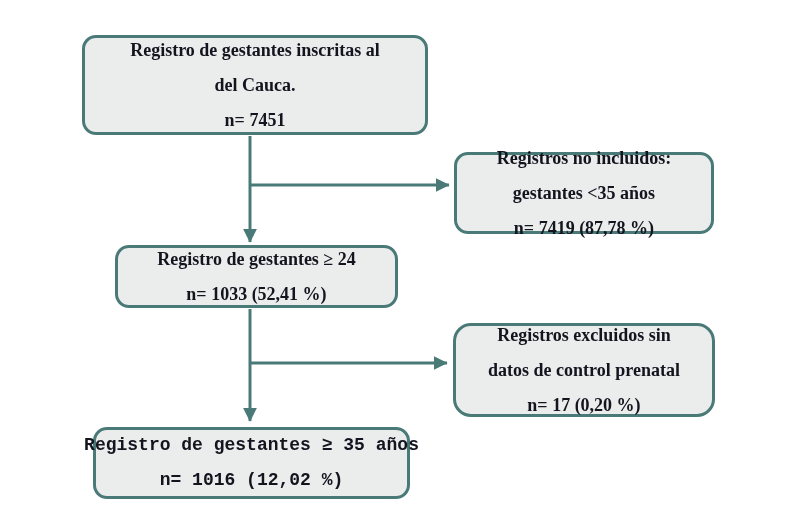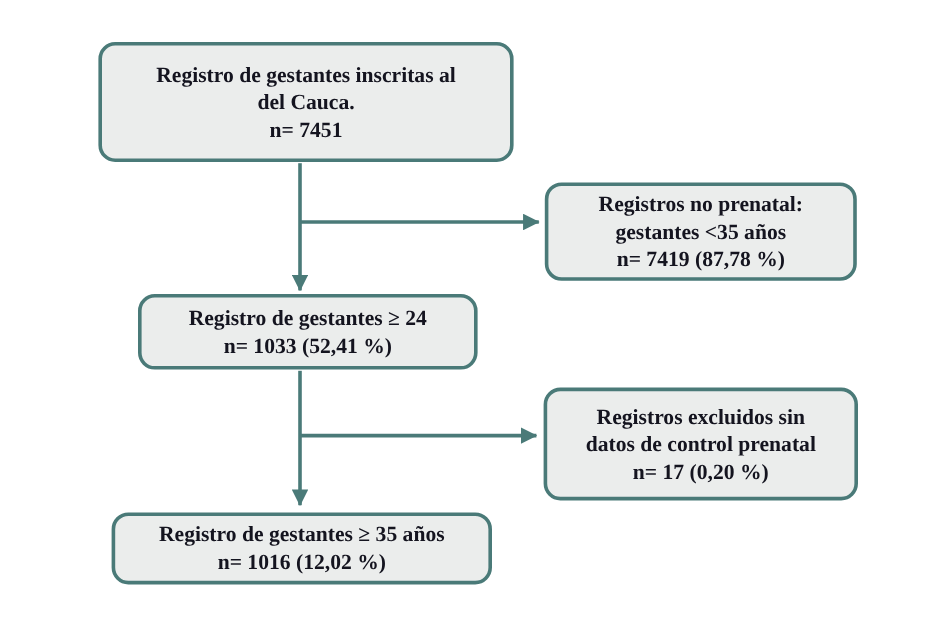--- a/index.html
+++ b/index.html
@@ -36,35 +36,35 @@
   .flowbox {
     position: absolute;
     box-sizing: border-box;
     background: var(--box-fill, #ebedec);
     border: 3px solid var(--accent-teal, #4a7a78);
     border-radius: 14px;
     display: flex;
     flex-direction: column;
     justify-content: center;
     align-items: center;
-    gap: 2px;
+    gap: 14px;
     text-align: center;
     color: var(--text-ink, #14141f);
     font-weight: bold;
     font-size: 18px;
   }
   .flowbox .ln {
     line-height: 21px;
     white-space: nowrap;
   }
   #box1 { left: 82px;  top: 35px;  width: 346px; height: 100px; }
   #box2 { left: 454px; top: 152px; width: 260px; height: 82px;  }
   #box3 { left: 115px; top: 245px; width: 283px; height: 63px;  }
-  #box4 { left: 453px; top: 323px; width: 262px; height: 94px;  }
-  #box5 { left: 93px;  top: 427px; width: 317px; height: 60px;  }
+  #box4 { left: 453px; top: 323px; width: 262px; height: 94px; border-radius: 18px;  }
+  #box5 { left: 93px;  top: 427px; width: 317px; height: 72px; font-family: Liberation Mono, monospace;  }
 </style>
 </head>
 <body>
 
 <div class="stage">
 
   <svg class="arrows" viewBox="0 0 787 520" xmlns="http://www.w3.org/2000/svg" aria-hidden="true">
     <defs>
       <marker id="ah" viewBox="0 0 10 10" refX="9.5" refY="5" markerWidth="4.6" markerHeight="4.6" orient="auto-start-reverse">
         <path d="M0 0 L10 5 L0 10 z"></path>
@@ -76,21 +76,21 @@
     <path class="conn" d="M250 363 L447 363" marker-end="url(#ah)"></path>
   </svg>
 
   <div class="flowbox" id="box1">
     <div class="ln">Registro de gestantes inscritas al</div>
     <div class="ln">del Cauca.</div>
     <div class="ln">n= 7451</div>
   </div>
 
   <div class="flowbox" id="box2">
-    <div class="ln">Registros no prenatal:</div>
+    <div class="ln">Registros no incluidos:</div>
     <div class="ln">gestantes &lt;35 años</div>
     <div class="ln">n= 7419 (87,78 %)</div>
   </div>
 
   <div class="flowbox" id="box3">
     <div class="ln">Registro de gestantes ≥ 24</div>
     <div class="ln">n= 1033 (52,41 %)</div>
   </div>
 
   <div class="flowbox" id="box4">

